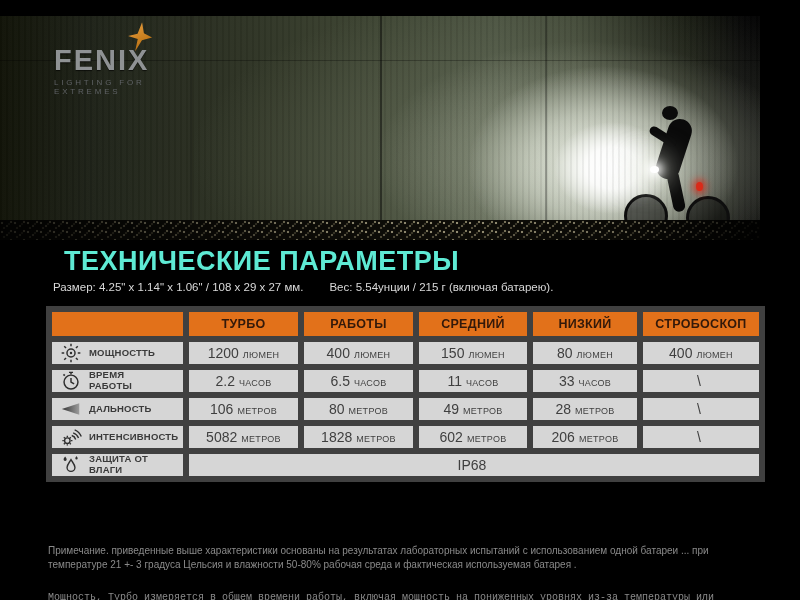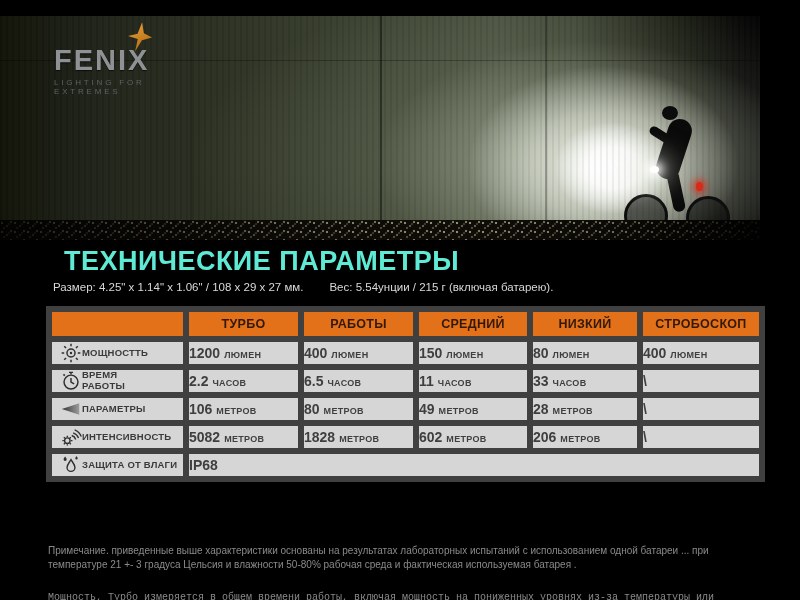--- a/index.html
+++ b/index.html
@@ -69,24 +69,24 @@
 
   table.specs { position:absolute; left:46px; top:306px; width:713px; border-collapse:collapse; table-layout:fixed; }
   table.specs col.c-label { width:137px; }
   table.specs col.c1 { width:115px; } table.specs col.c2 { width:115px; }
   table.specs col.c3 { width:114px; } table.specs col.c4 { width:110px; }
   table.specs col.c5 { width:122px; }
   table.specs th, table.specs td { border:6px solid #404040; }
   table.specs thead th { background:#e2711a; color:#33190a; font-size:12.5px; font-weight:700; height:30px; text-align:center; letter-spacing:0.3px; }
   table.specs tbody td { background:#d6d6d6; height:28px; }
   td.label-cell { padding:0 4px 0 8px; }
-  .label-wrap { display:flex; align-items:center; }
+  .label-wrap { display:flex; align-items:center; gap:7px; }
   .spec-icon { flex:0 0 22px; width:22px; height:22px; display:flex; align-items:center; justify-content:center; }
   .row-label { font-size:9.5px; font-weight:700; color:#3a3a3a; letter-spacing:0.2px; white-space:pre-line; line-height:1.15; }
-  td.val { text-align:left; color:#3f3f3f;font-weight:bold; }
+  td.val { text-align:center; color:#3f3f3f; }
   td.val .num { font-size:14px; }
   td.val .unit { font-size:9px; margin-left:4px; letter-spacing:0.3px; }
 
   .notes { position:absolute; left:48px; top:544px; width:708px; color:#8a8a8a; font-size:10px; line-height:1.38; }
   .notes p + p { margin-top:19px;font-family:Liberation Mono, monospace; }
 </style>
 </head>
 <body>
 
 <div class="page">
@@ -194,21 +194,21 @@
             <svg width="22" height="22" viewBox="0 0 24 24">
                   <defs>
                     <linearGradient id="beamg" x1="0" y1="0" x2="1" y2="0">
                       <stop offset="0" stop-color="#343434"></stop>
                       <stop offset="1" stop-color="#9c9c9c"></stop>
                     </linearGradient>
                   </defs>
                   <polygon points="2,12 21,5.6 21,18.4" fill="url(#beamg)"></polygon>
                 </svg>
           </span>
-          <span class="row-label">ПАРАМЕТРЫ</span>
+          <span class="row-label">ДАЛЬНОСТЬ</span>
         </div>
           </td>
         <td class="val"><span class="num">106</span><span class="unit">МЕТРОВ</span></td>
         <td class="val"><span class="num">80</span><span class="unit">МЕТРОВ</span></td>
         <td class="val"><span class="num">49</span><span class="unit">МЕТРОВ</span></td>
         <td class="val"><span class="num">28</span><span class="unit">МЕТРОВ</span></td>
         <td class="val"><span class="num">\</span><span class="unit"></span></td>
       </tr>
       <tr>
         <td class="label-cell">

